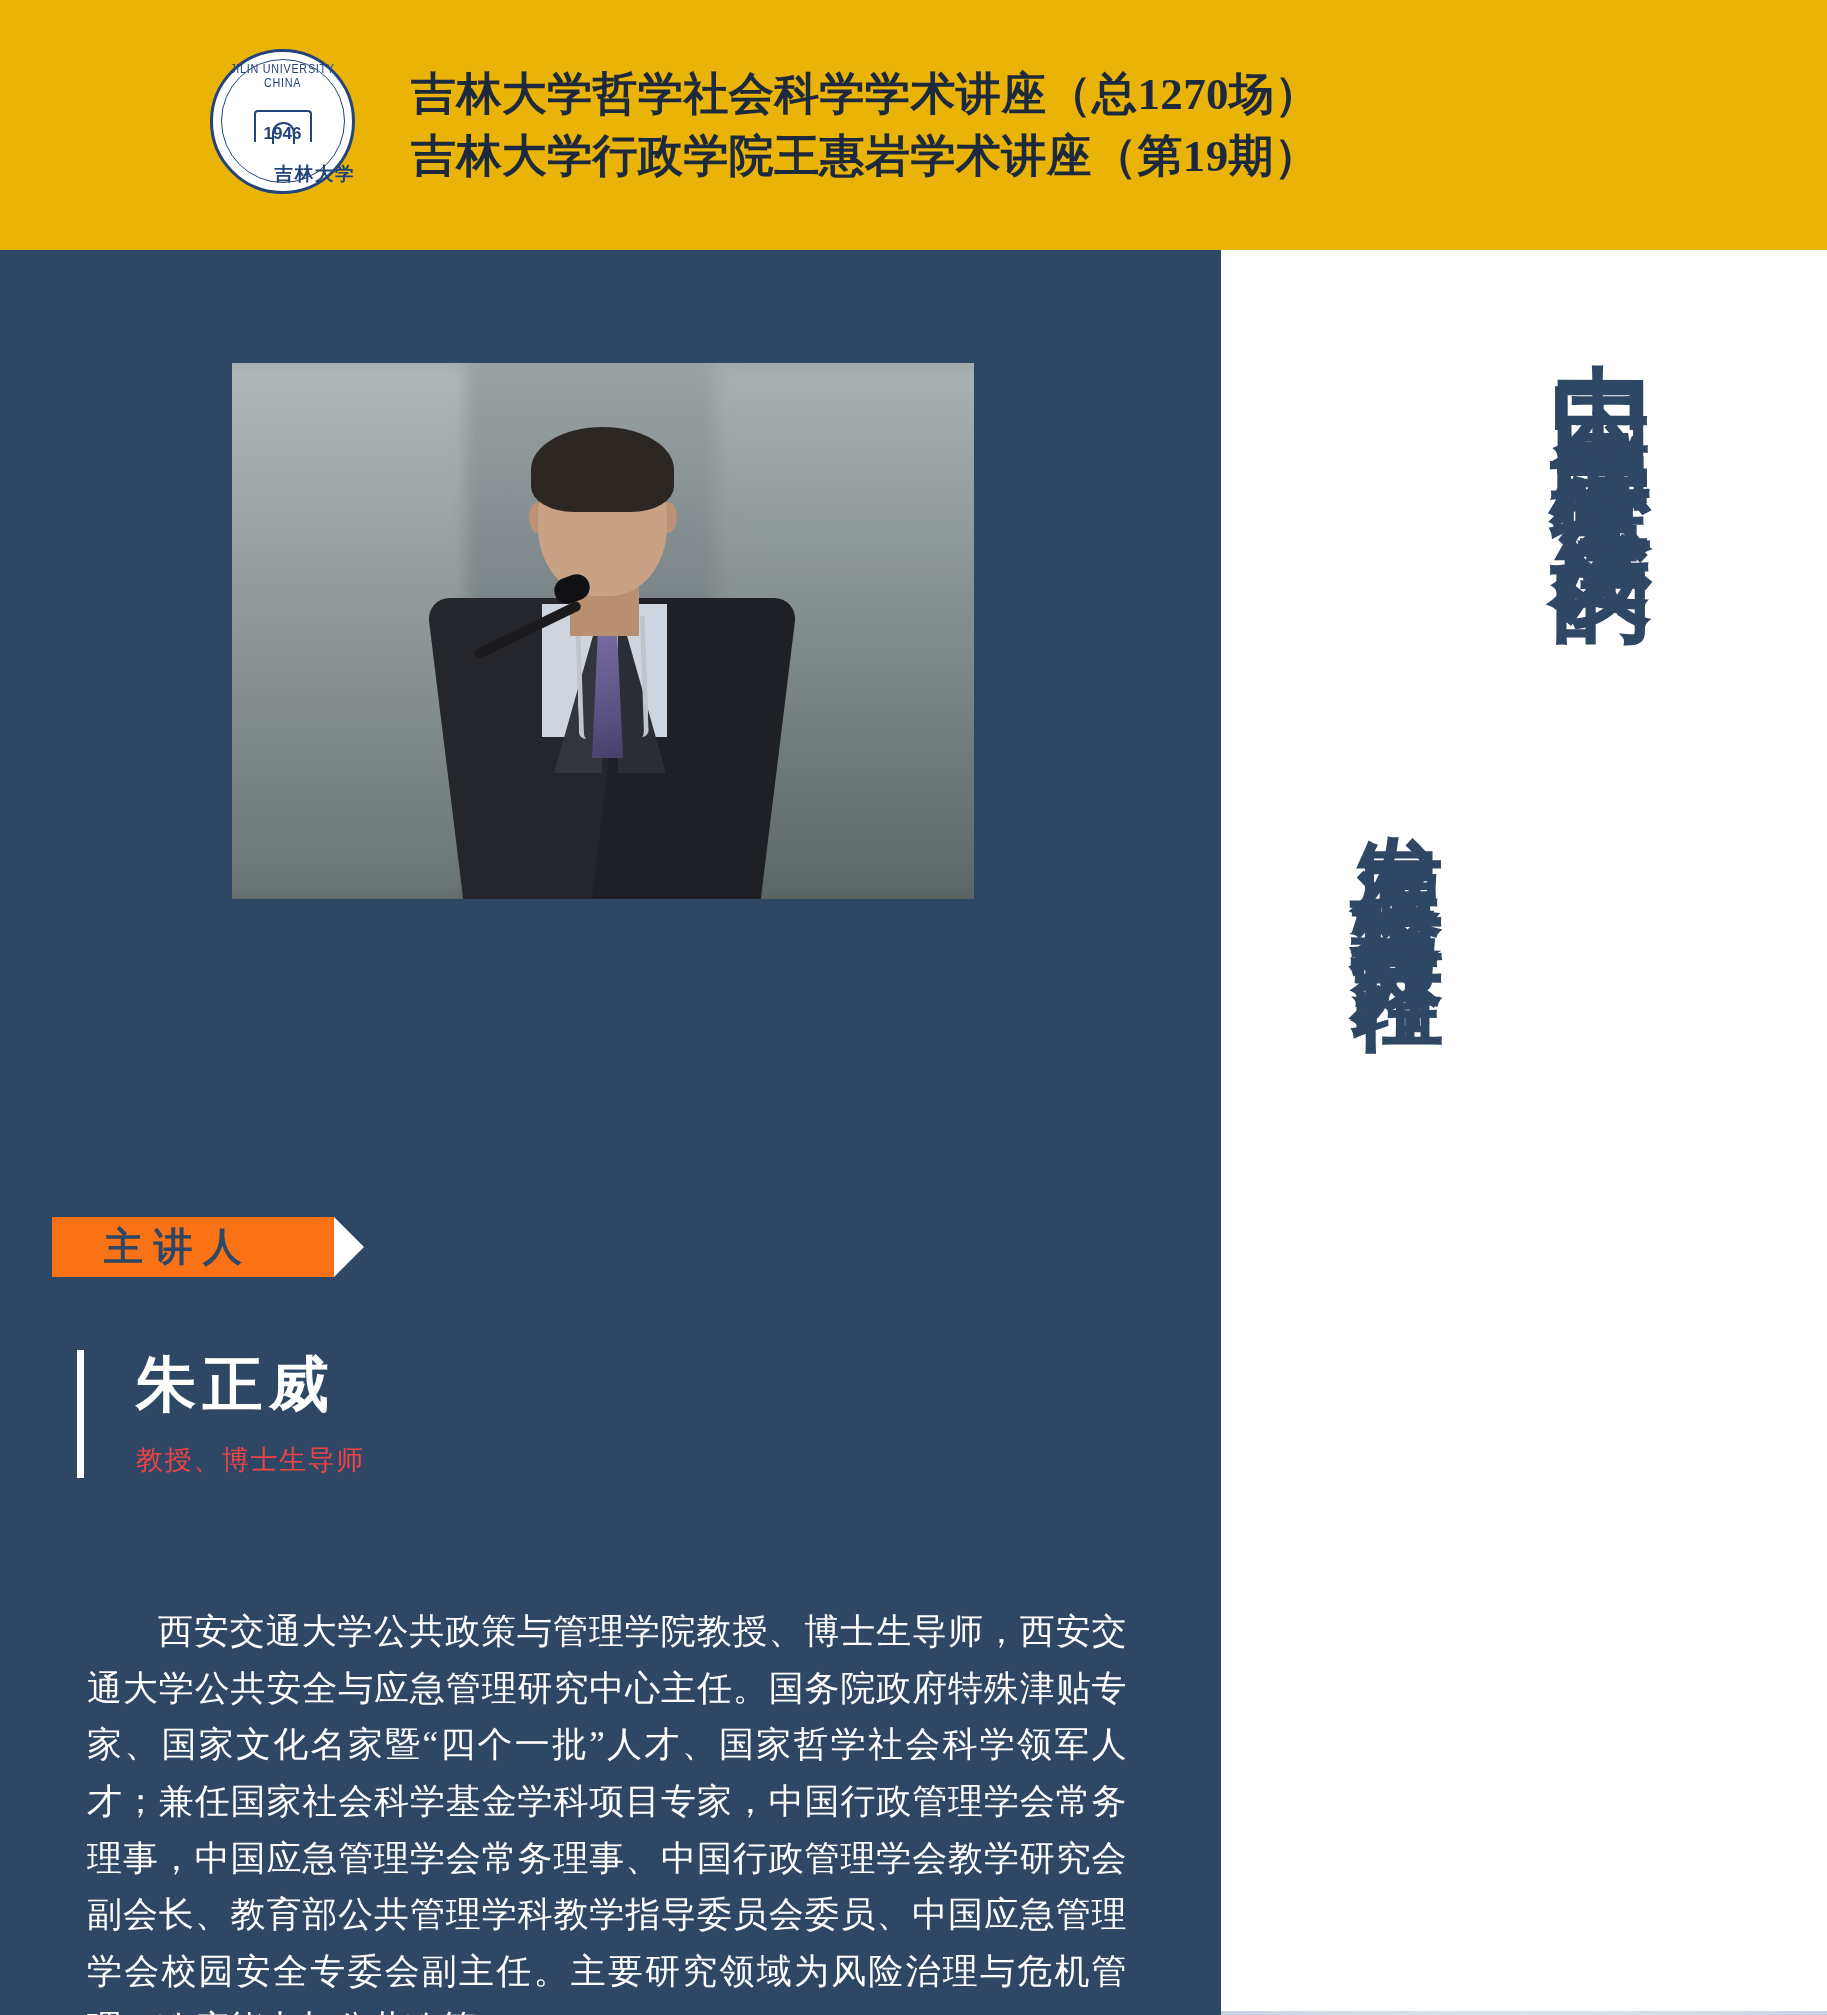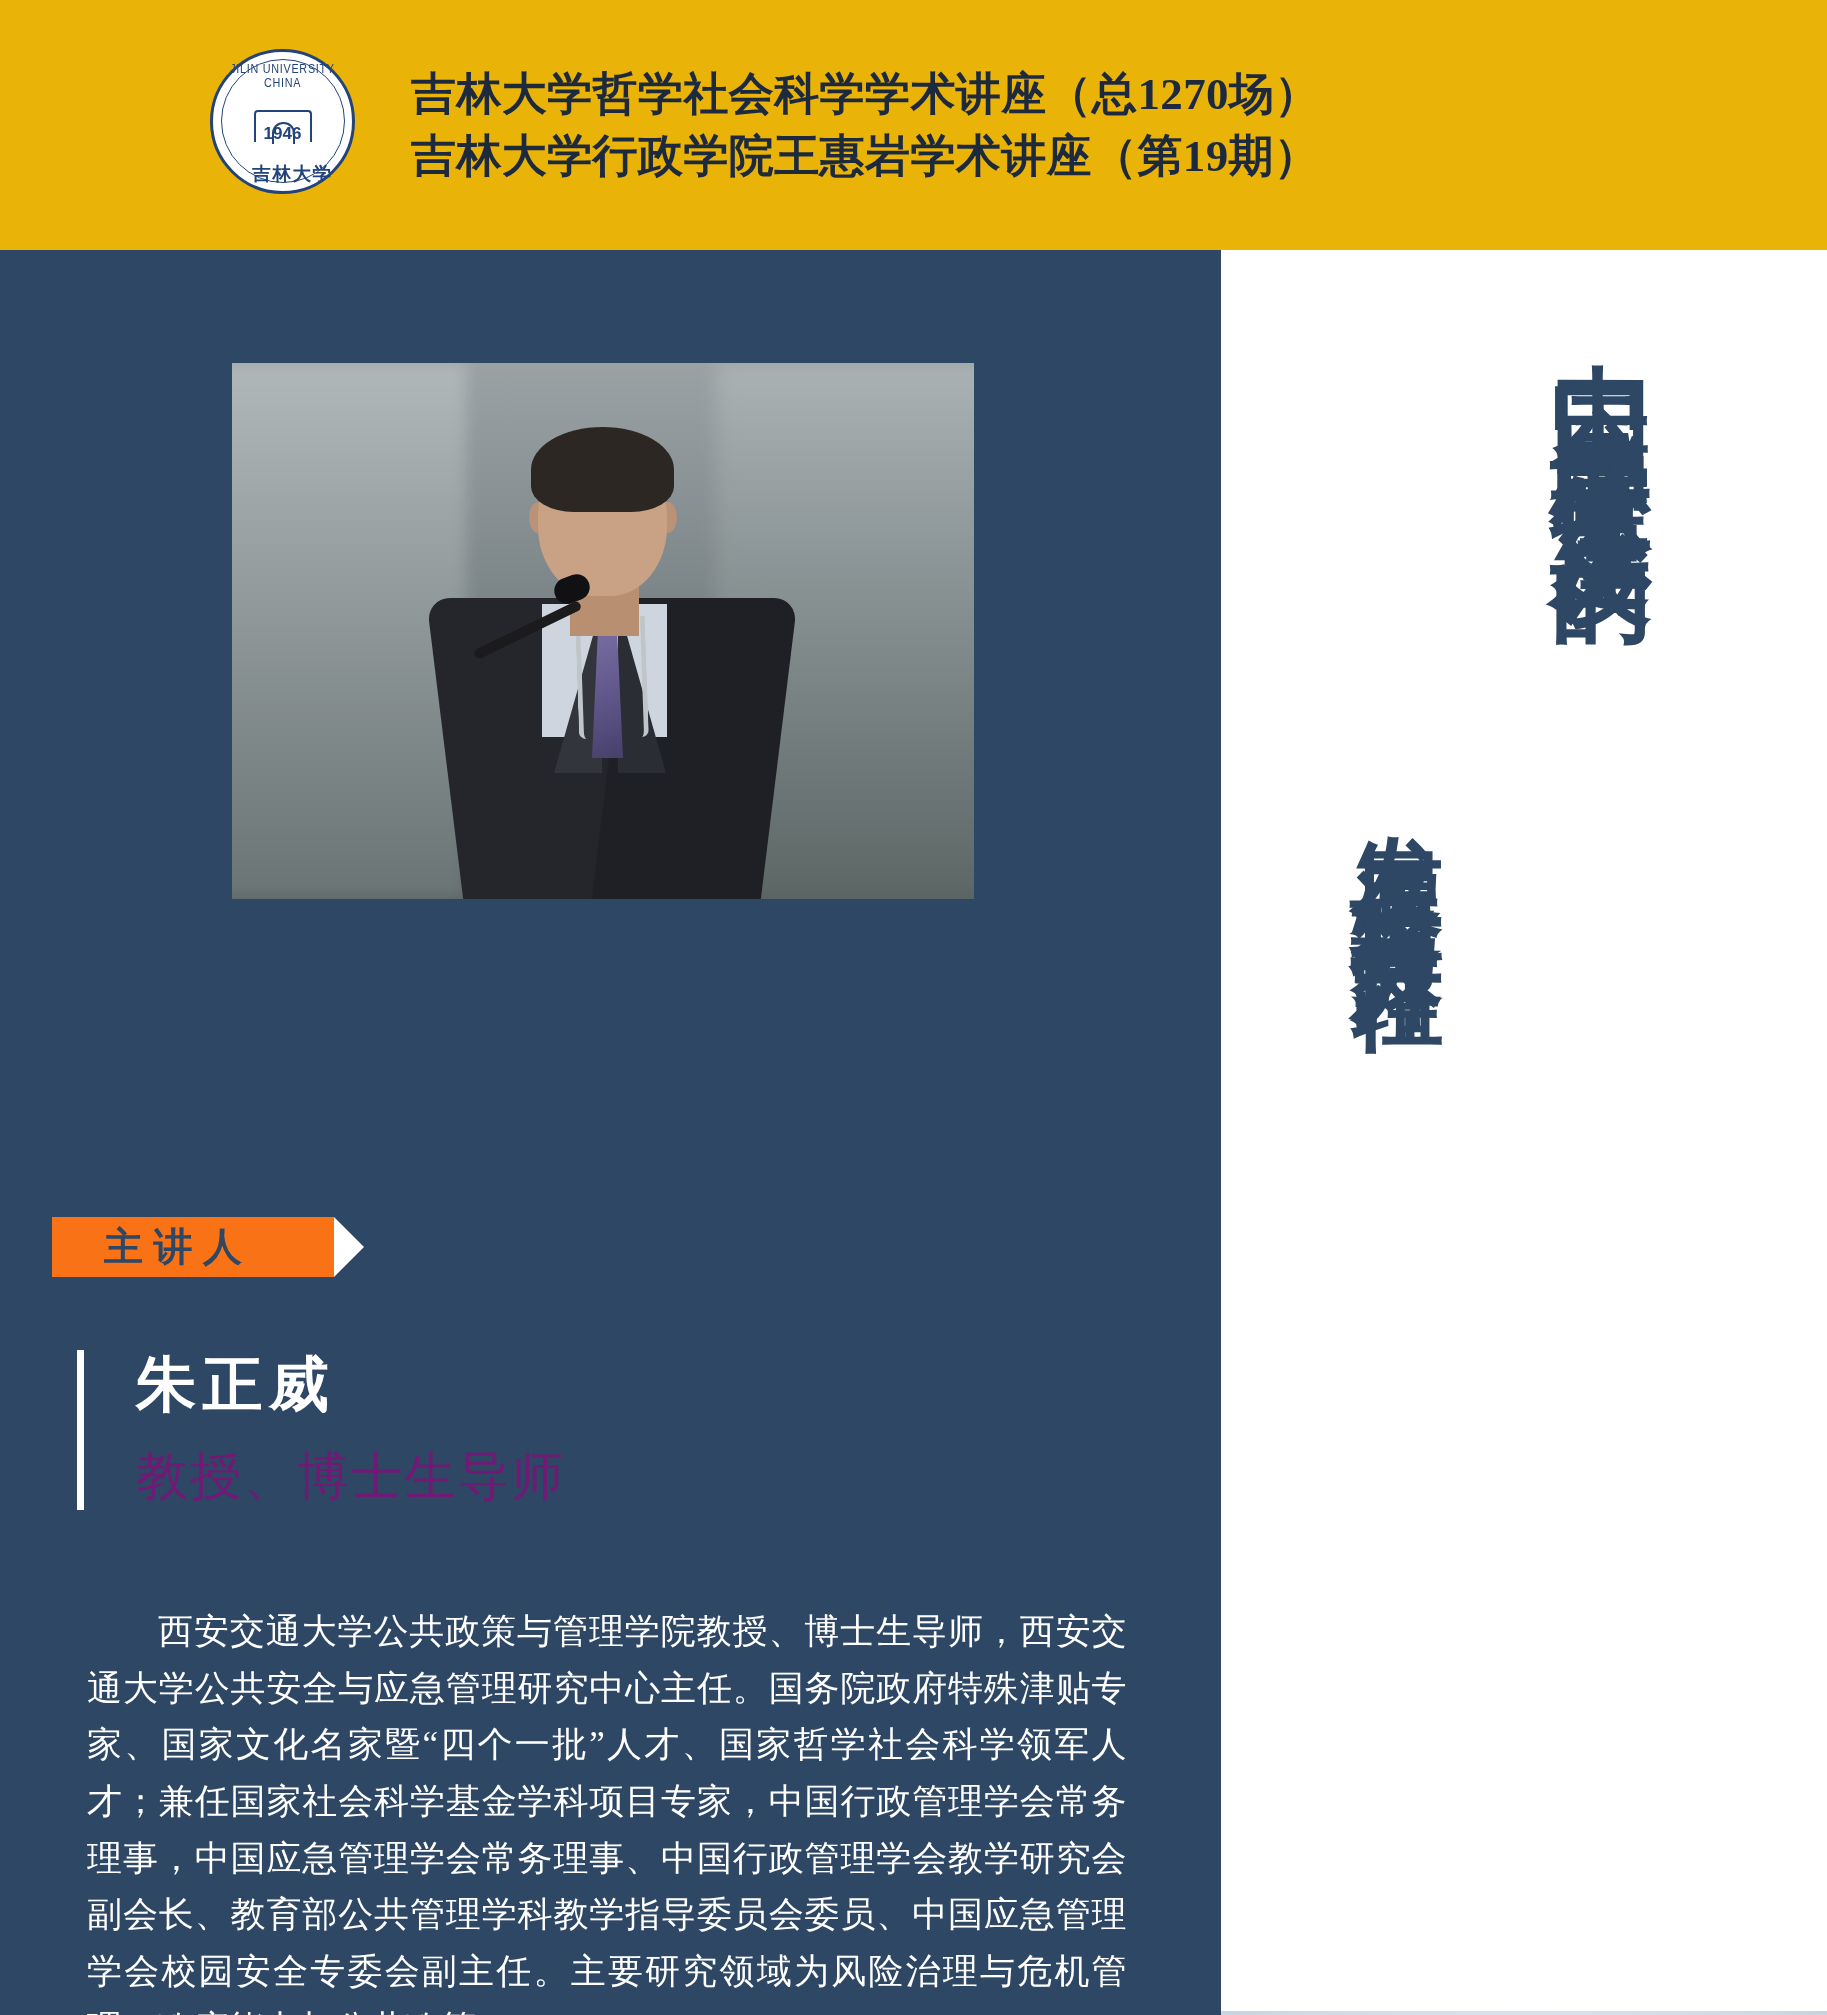--- a/index.html
+++ b/index.html
@@ -93,23 +93,23 @@
     position: absolute;
     left: 16px; top: 10.5px;
     width: 22.6px; height: 22px;
     border: 2.4px solid #23447a;
     border-bottom: none;
     border-radius: 11.3px 11.3px 0 0;
     box-sizing: border-box;
   }
   .logo-name {
     position: absolute;
-    left: 10px; bottom: 15.3px;
+    left: 0; bottom: 15.3px;
     width: 145px;
-    text-align: center;
+    text-align: right;
     font-size: 18.5px;
     font-weight: bold;
     color: #23447a;
     letter-spacing: 1.6px;
   }
   .header-titles {
     margin-left: 48px;
     display: flex;
     flex-direction: column;
     justify-content: center;
@@ -317,22 +317,22 @@
   .speaker-name {
     font-size: 60px;
     font-weight: bold;
     color: #ffffff;
     letter-spacing: 6.4px;
     line-height: 1.3;
     font-family: Liberation Mono, monospace;
   }
   .speaker-title {
     margin-top: 14.5px;
-    font-size: 52px;
-    color: #701a75;
+    font-size: 27px;
+    color: #ef4444;
     letter-spacing: 1.6px;
     line-height: 1.3;
   }
   .bio {
     position: absolute;
     left: 87px;
     top: 1354px;
     width: 1040px;
     font-size: 35px;
     line-height: 1.62;

